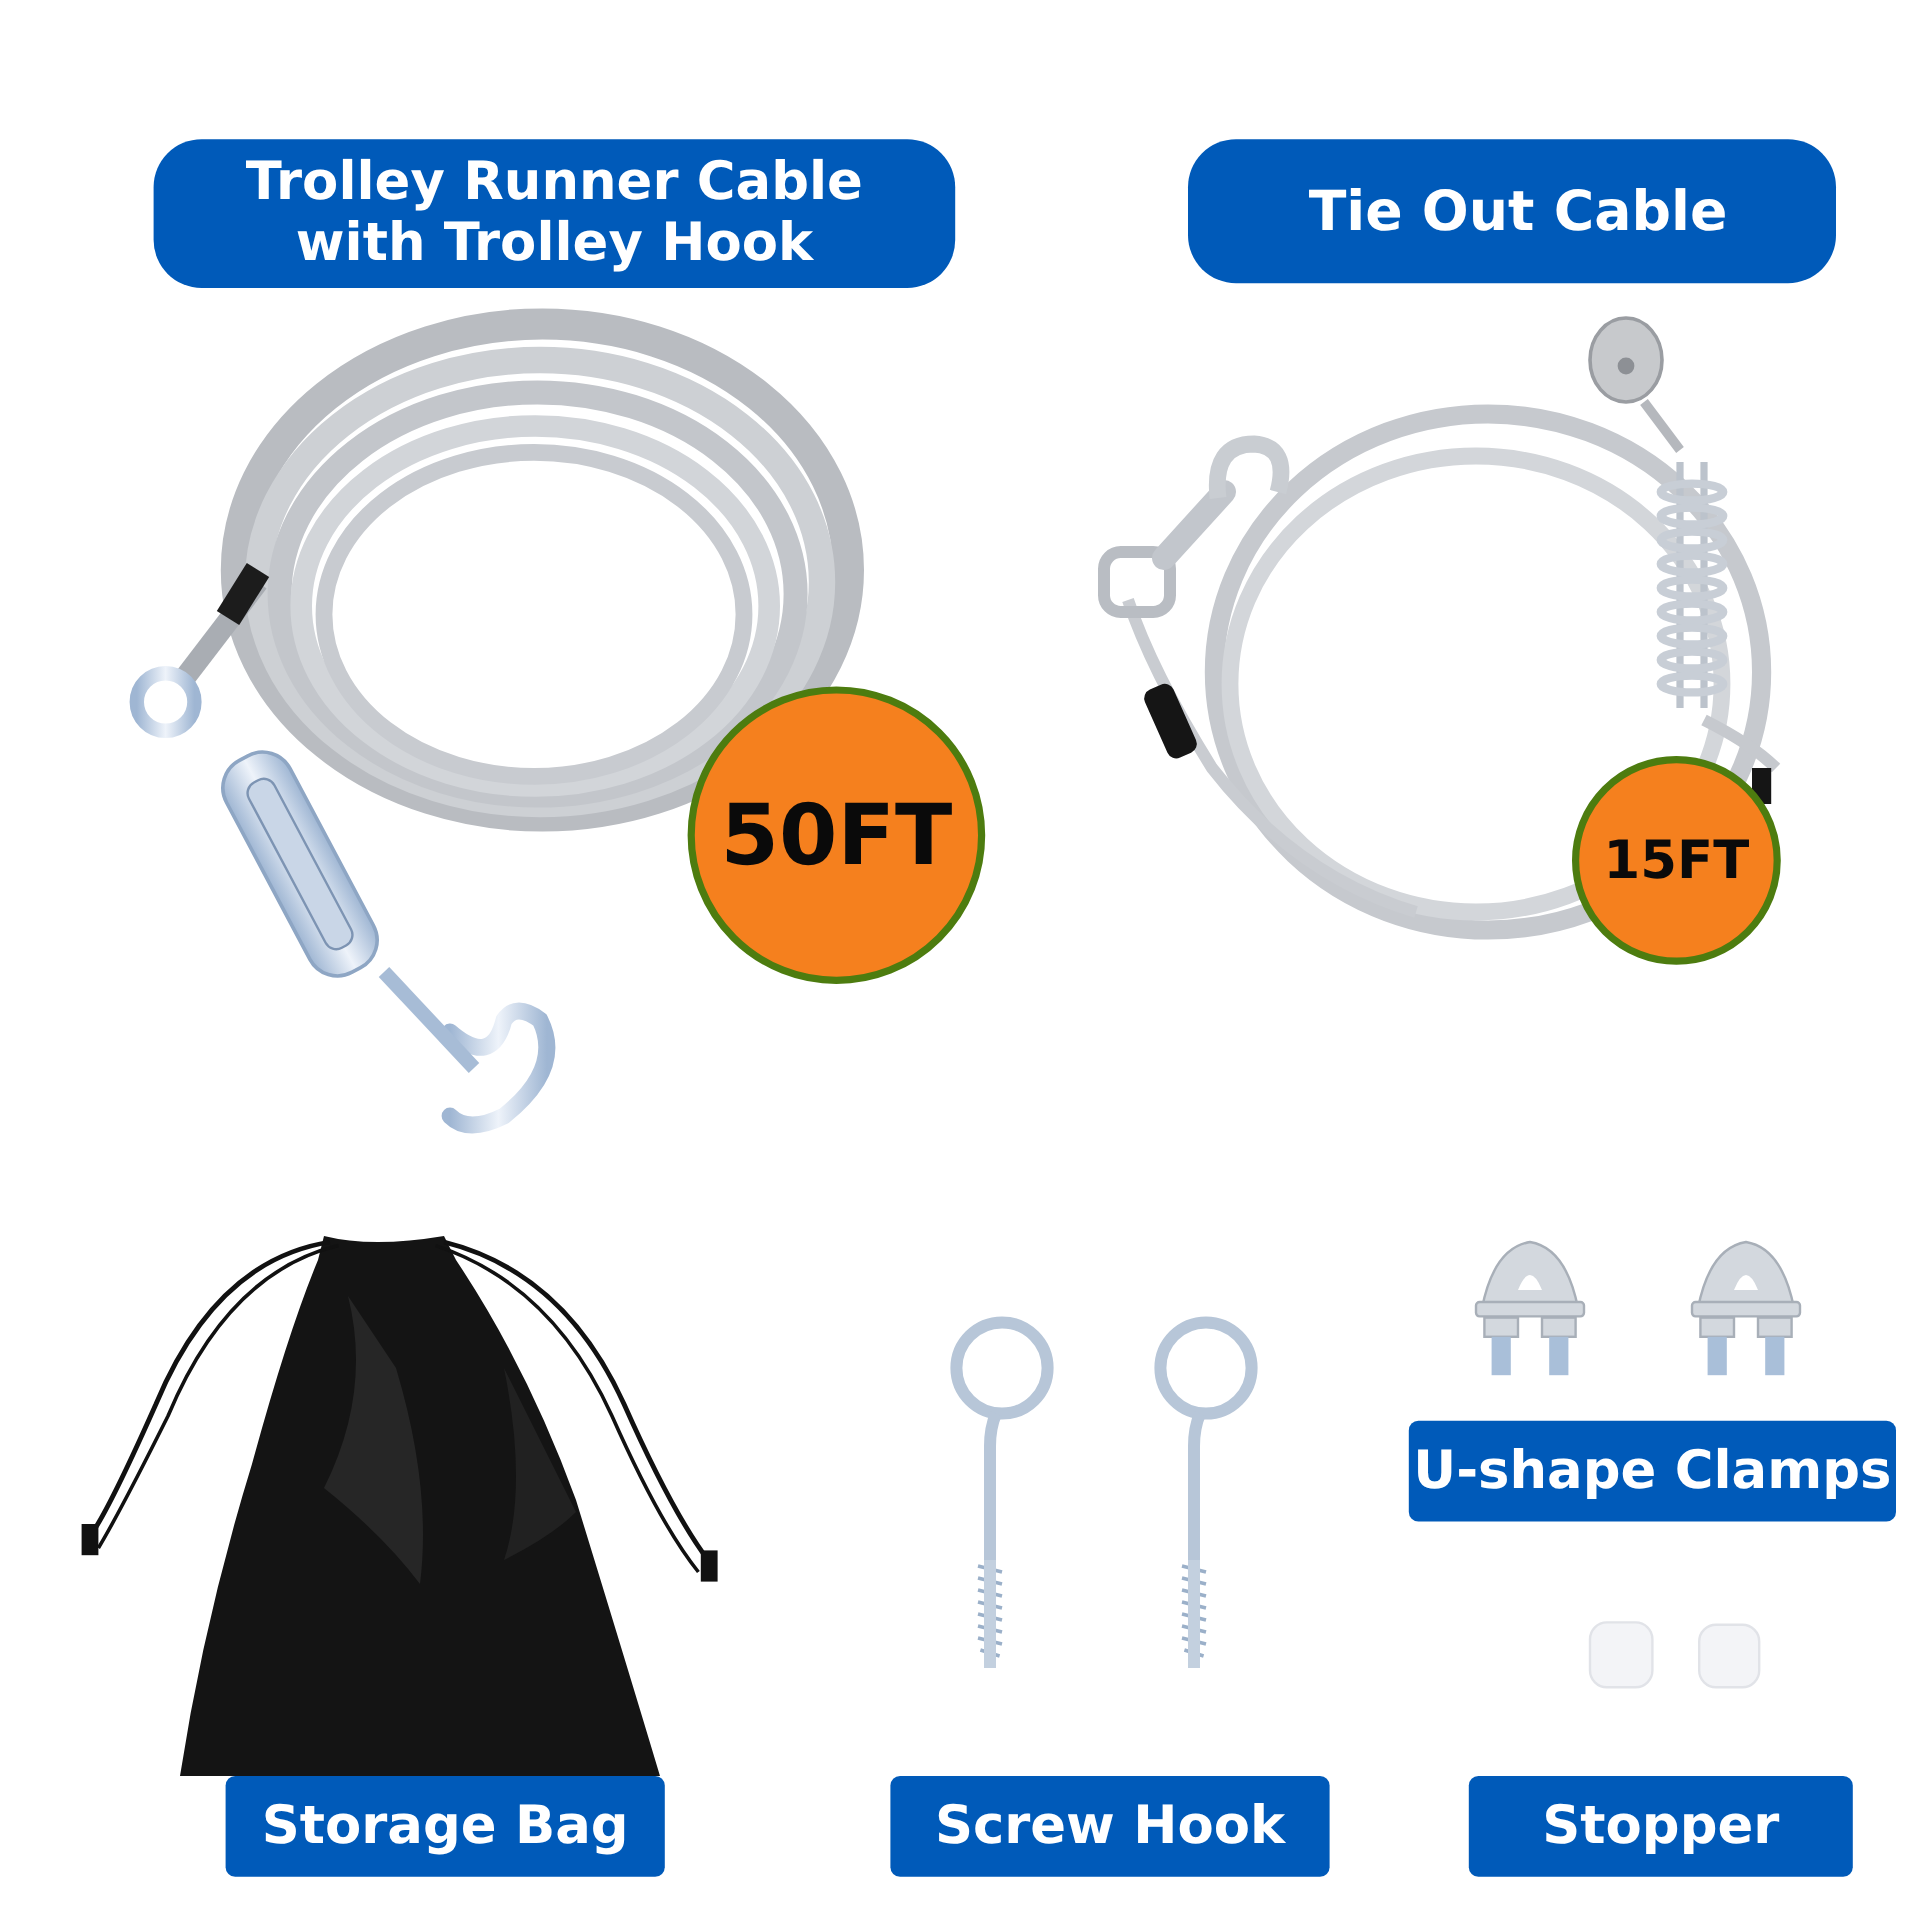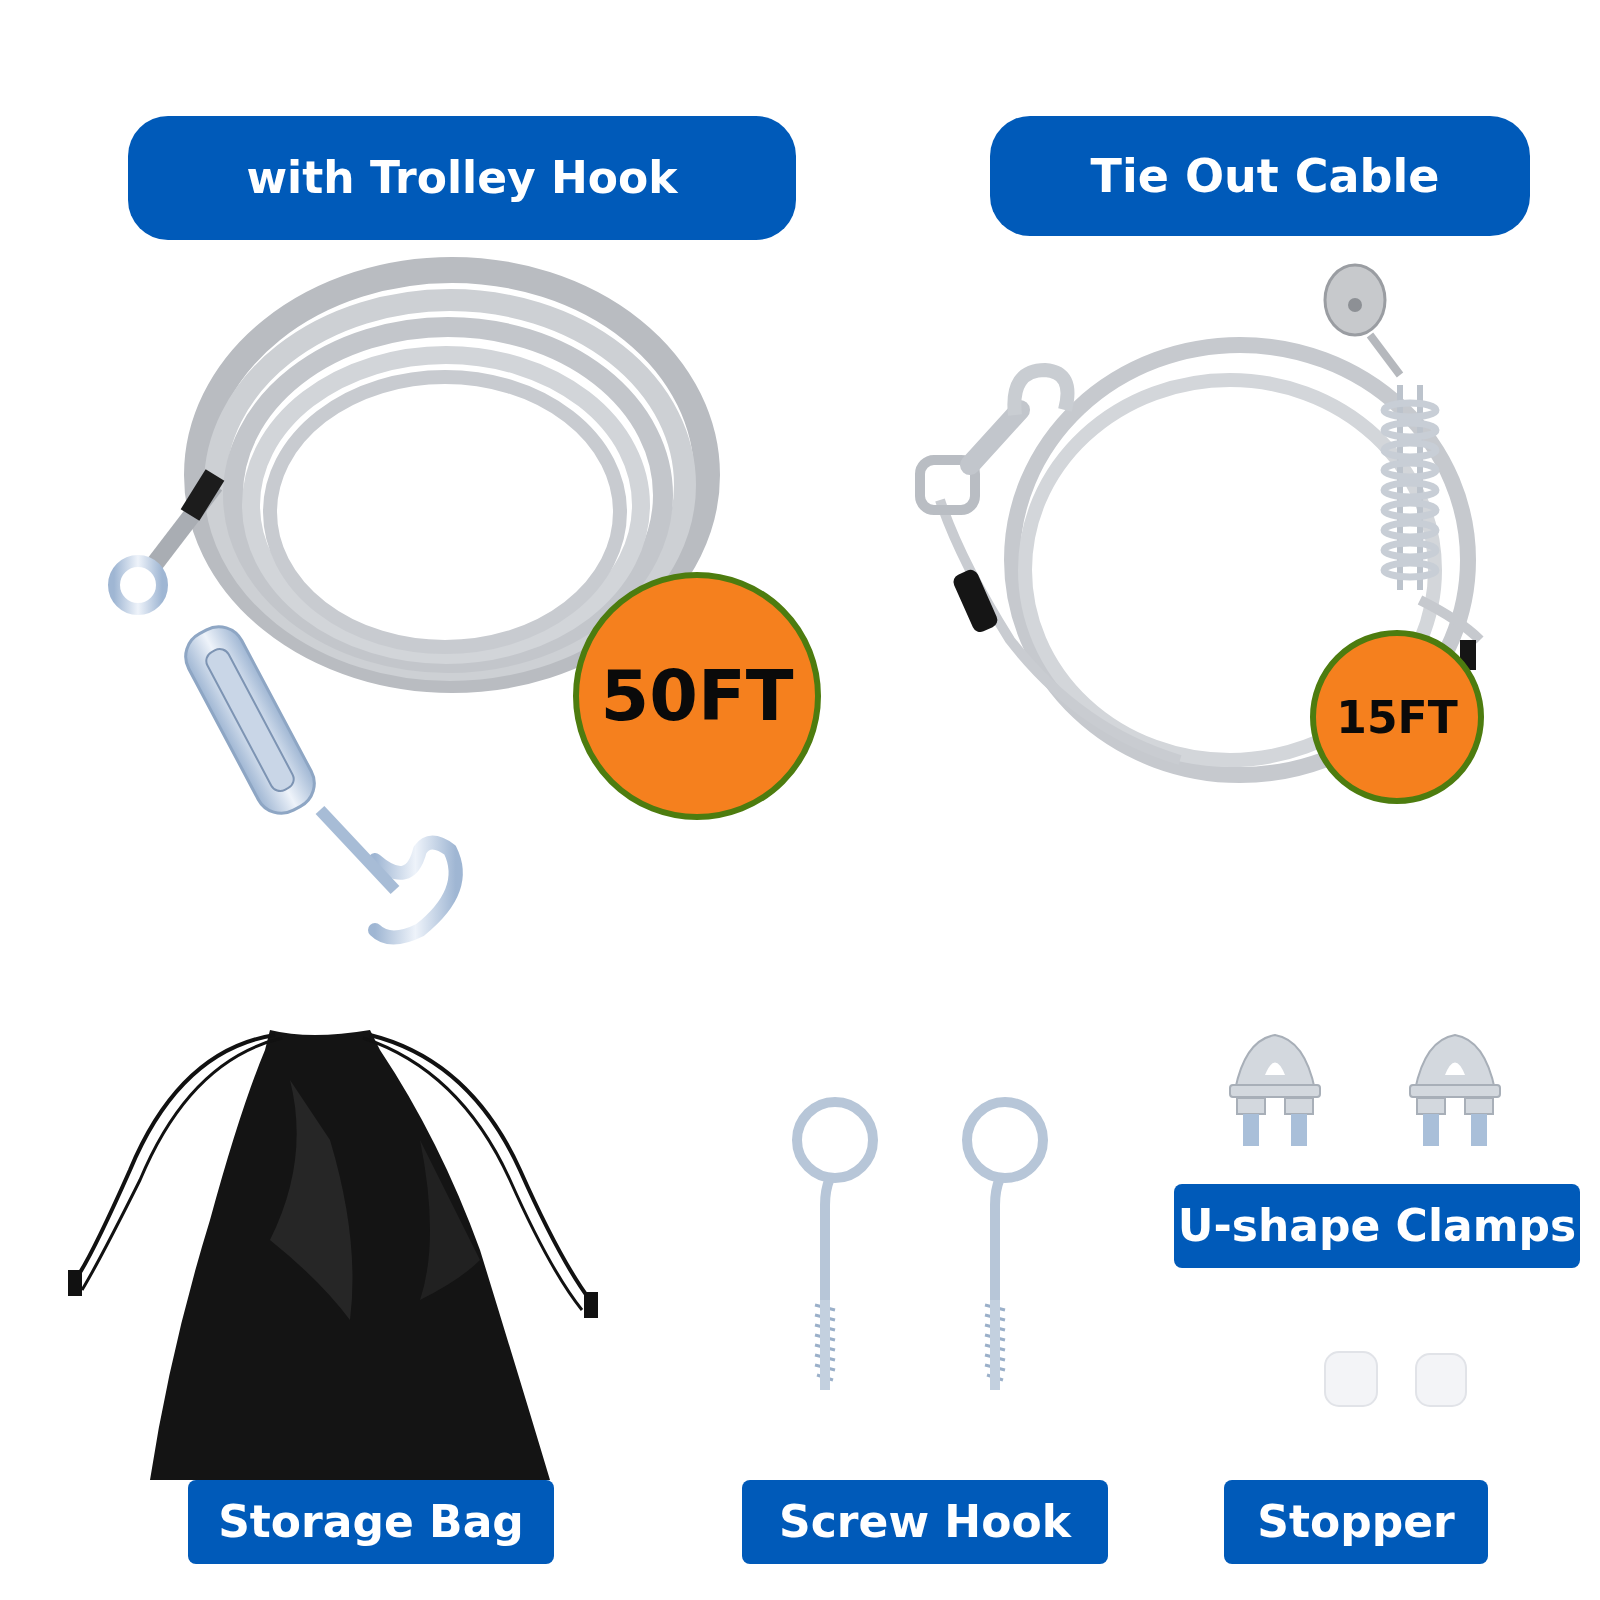--- a/index.html
+++ b/index.html
@@ -17,20 +17,21 @@
       position: absolute; background: #f5801e; border-radius: 50%;
       border: 6px solid #4d7c0f; display: flex; align-items: center;
       justify-content: center; color: #0a0a0a; font-weight: bold;
     }
     .art { position: absolute; }
   </style>
 </head>
 <body>
 
 <div class="label pill" style="left:128px; top:116px; width:668px; height:124px;">
+  <span>Trolley Runner Cable</span>
   <span>with Trolley Hook</span>
 </div>
 
 <svg class="art" style="left:90px; top:250px;" width="720" height="720" viewBox="0 0 720 720">
   <defs>
     <linearGradient id="steel" x1="0" y1="0" x2="1" y2="1">
       <stop offset="0" stop-color="#e6e9ee"></stop>
       <stop offset="0.5" stop-color="#b8bec7"></stop>
       <stop offset="1" stop-color="#dfe3e9"></stop>
     </linearGradient>
@@ -183,15 +184,15 @@
 
 <div class="label box" style="left:1174px; top:1184px; width:406px; height:84px;">
   <span>U-shape Clamps</span>
 </div>
 
 <svg class="art" style="left:1320px; top:1350px;" width="160" height="60" viewBox="0 0 160 60">
   <rect x="5" y="2" width="52" height="54" rx="14" fill="#f3f4f7" stroke="#e1e3e8" stroke-width="2"></rect>
   <rect x="96" y="4" width="50" height="52" rx="14" fill="#f3f4f7" stroke="#e1e3e8" stroke-width="2"></rect>
 </svg>
 
-<div class="label box" style="left:1224px; top:1480px; width:264px; height:84px;">
+<div class="label box" style="left:1224px; top:1480px; width:320px; height:84px;">
   <span>Stopper</span>
 </div>
 
 </body></html>

